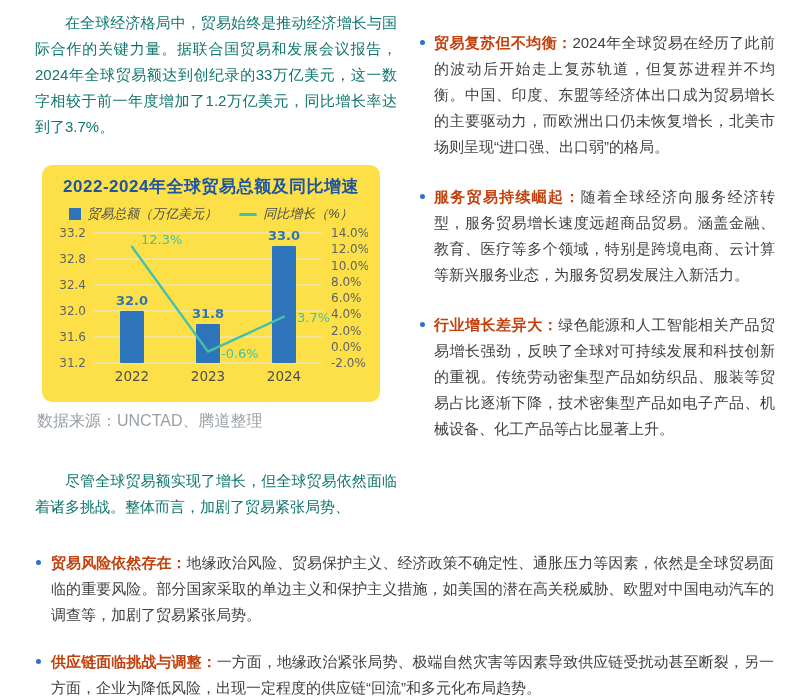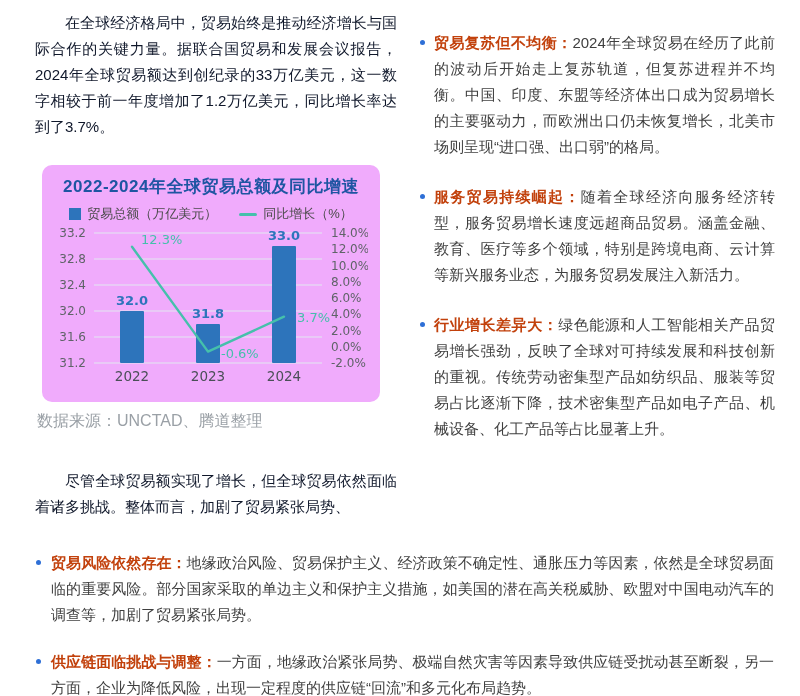--- a/index.html
+++ b/index.html
@@ -3,35 +3,35 @@
 <meta charset="utf-8">
 <style>
   * { margin:0; padding:0; box-sizing:border-box; }
   html,body { background:#ffffff; }
   .page {
     width:800px; height:696px; background:#ffffff; overflow:hidden;
     font-family:"Liberation Sans","DejaVu Sans",sans-serif;
     color:#3f3f3f; padding:10px 12px 0 35px;
   }
   .columns { display:grid; grid-template-columns:362px 356px; column-gap:22px; }
-  .para { font-size:15px; line-height:26px; text-align:justify; color:#0f172a; }
+  .para { font-size:15px; line-height:26px; text-align:justify; color:#0f766e; }
   .indent { text-indent:2em; }
 
   
   .chart-panel {
-    width:338px; margin:25px 0 0 7px; background:#f0abfc;
+    width:338px; margin:25px 0 0 7px; background:#fde047;
     border-radius:10px; padding:12px 12px 5px 12px;
   }
   .chart-title {
     text-align:center; font-size:17px; font-weight:bold; color:#1e55a2;
     line-height:20px; letter-spacing:0.5px;
   }
   .chart-legend {
     display:flex; justify-content:center; align-items:center; gap:22px;
-    margin-top:8px; height:18px; font-size:13px; color:#4a4a4a;
+    margin-top:8px; height:18px; font-size:13px; color:#4a4a4a;font-style:italic;
   }
   .legend-item { display:inline-flex; align-items:center; gap:6px; }
   .swatch-bar { width:12px; height:12px; display:inline-block; }
   .swatch-line { width:18px; height:3px; border-radius:2px; display:inline-block; }
   .chart-svg-wrap { margin-top:2px; }
   svg text { font-family:"DejaVu Sans","Liberation Sans",sans-serif; }
 
   .source { font-size:16px; color:#9aa0a6; margin:9px 0 0 2px; }
   .para-2 { margin-top:36px; }
 

